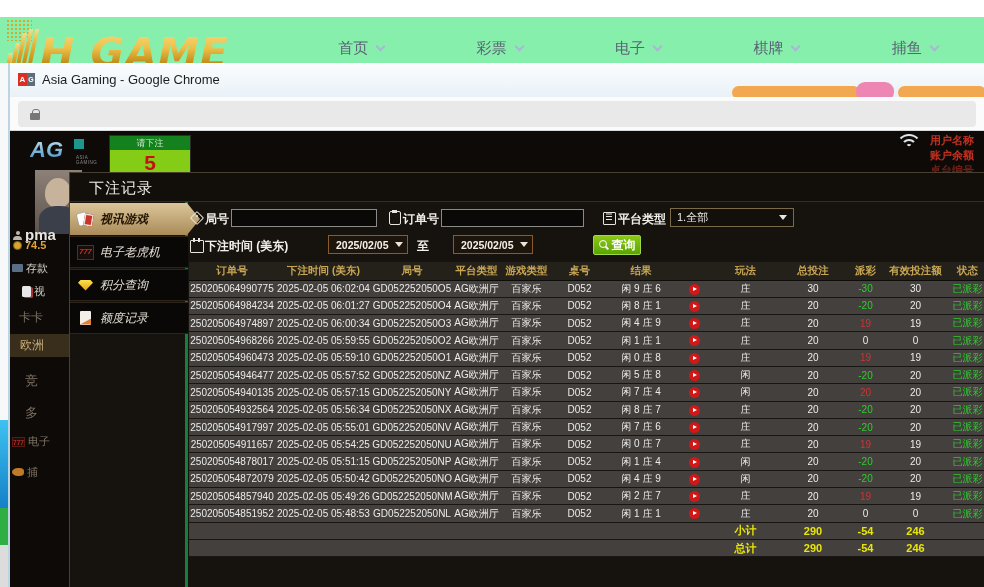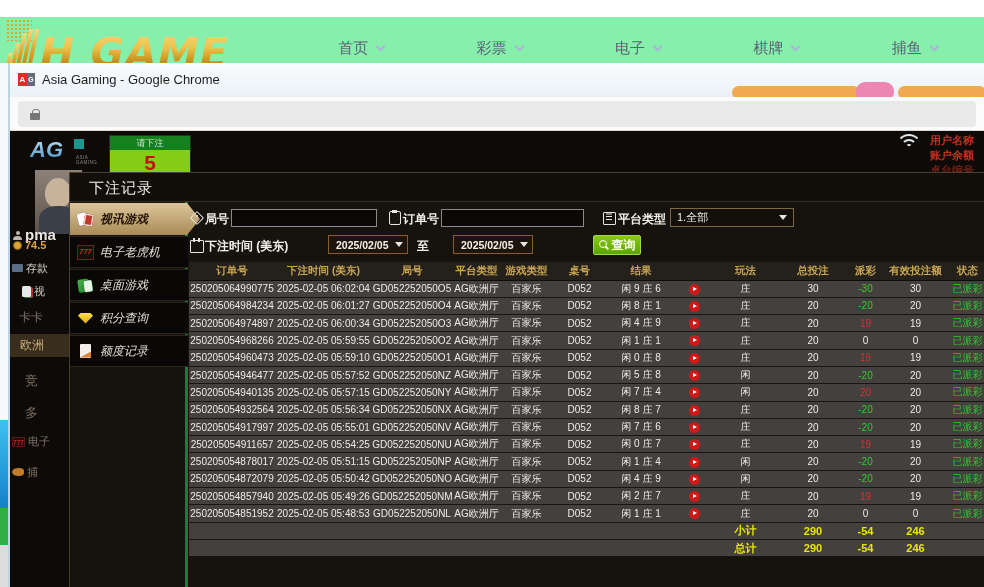--- a/index.html
+++ b/index.html
@@ -285,24 +285,20 @@
       <div class="menu-col">
           <div class="menu-item selected">
             <span class="mi-ico cards-icon"></span>
             <span>视讯游戏</span>
           </div>
           <div class="menu-item">
             <span class="mi-ico slot-777-icon"></span>
             <span>电子老虎机</span>
           </div>
           <div class="menu-item">
-            <span class="mi-ico table-games-icon"></span>
-            <span>桌面游戏</span>
-          </div>
-          <div class="menu-item">
             <span class="mi-ico diamond-icon"></span>
             <span>积分查询</span>
           </div>
           <div class="menu-item">
             <span class="mi-ico document-icon"></span>
             <span>额度记录</span>
           </div>
         </div>
 
       <div class="filters">

